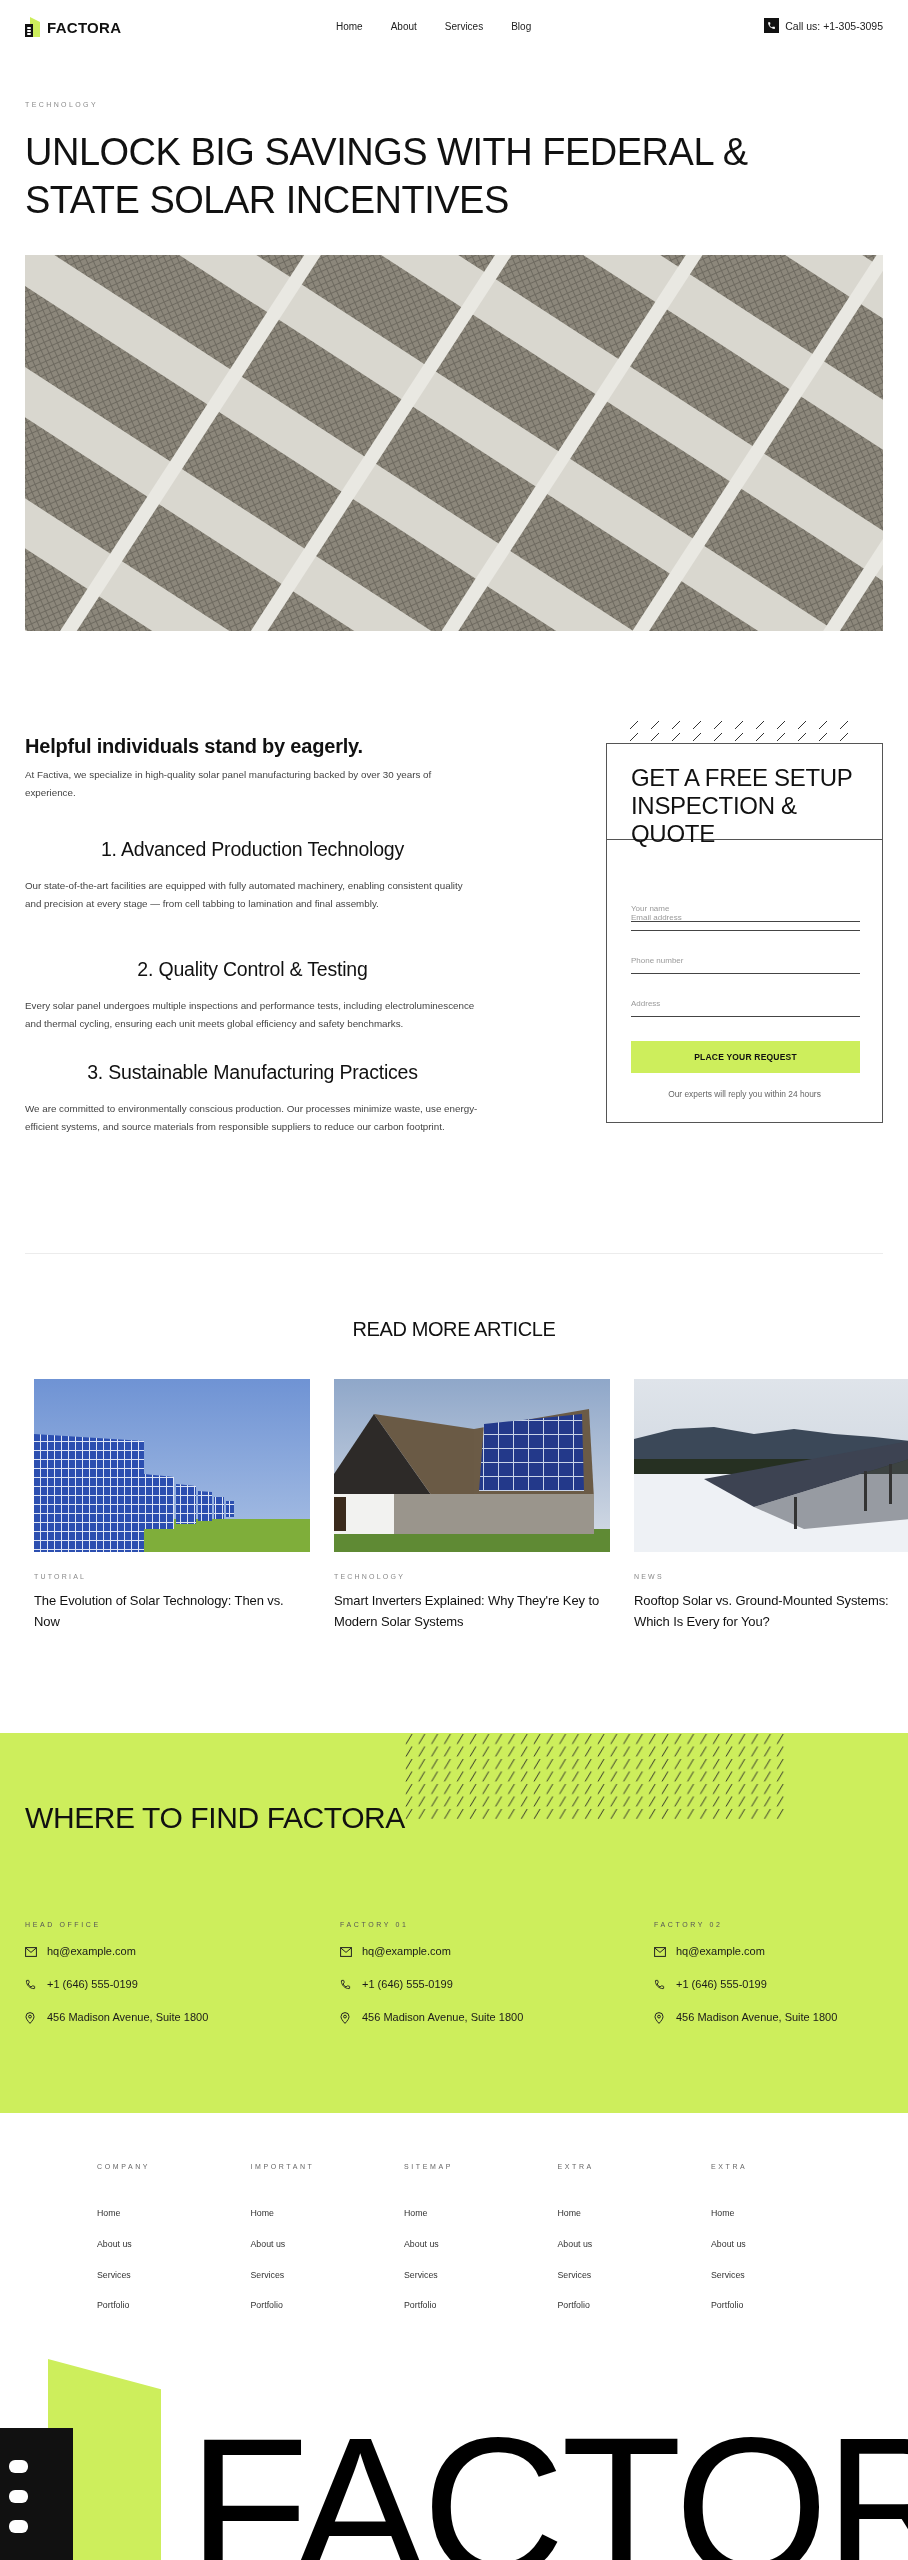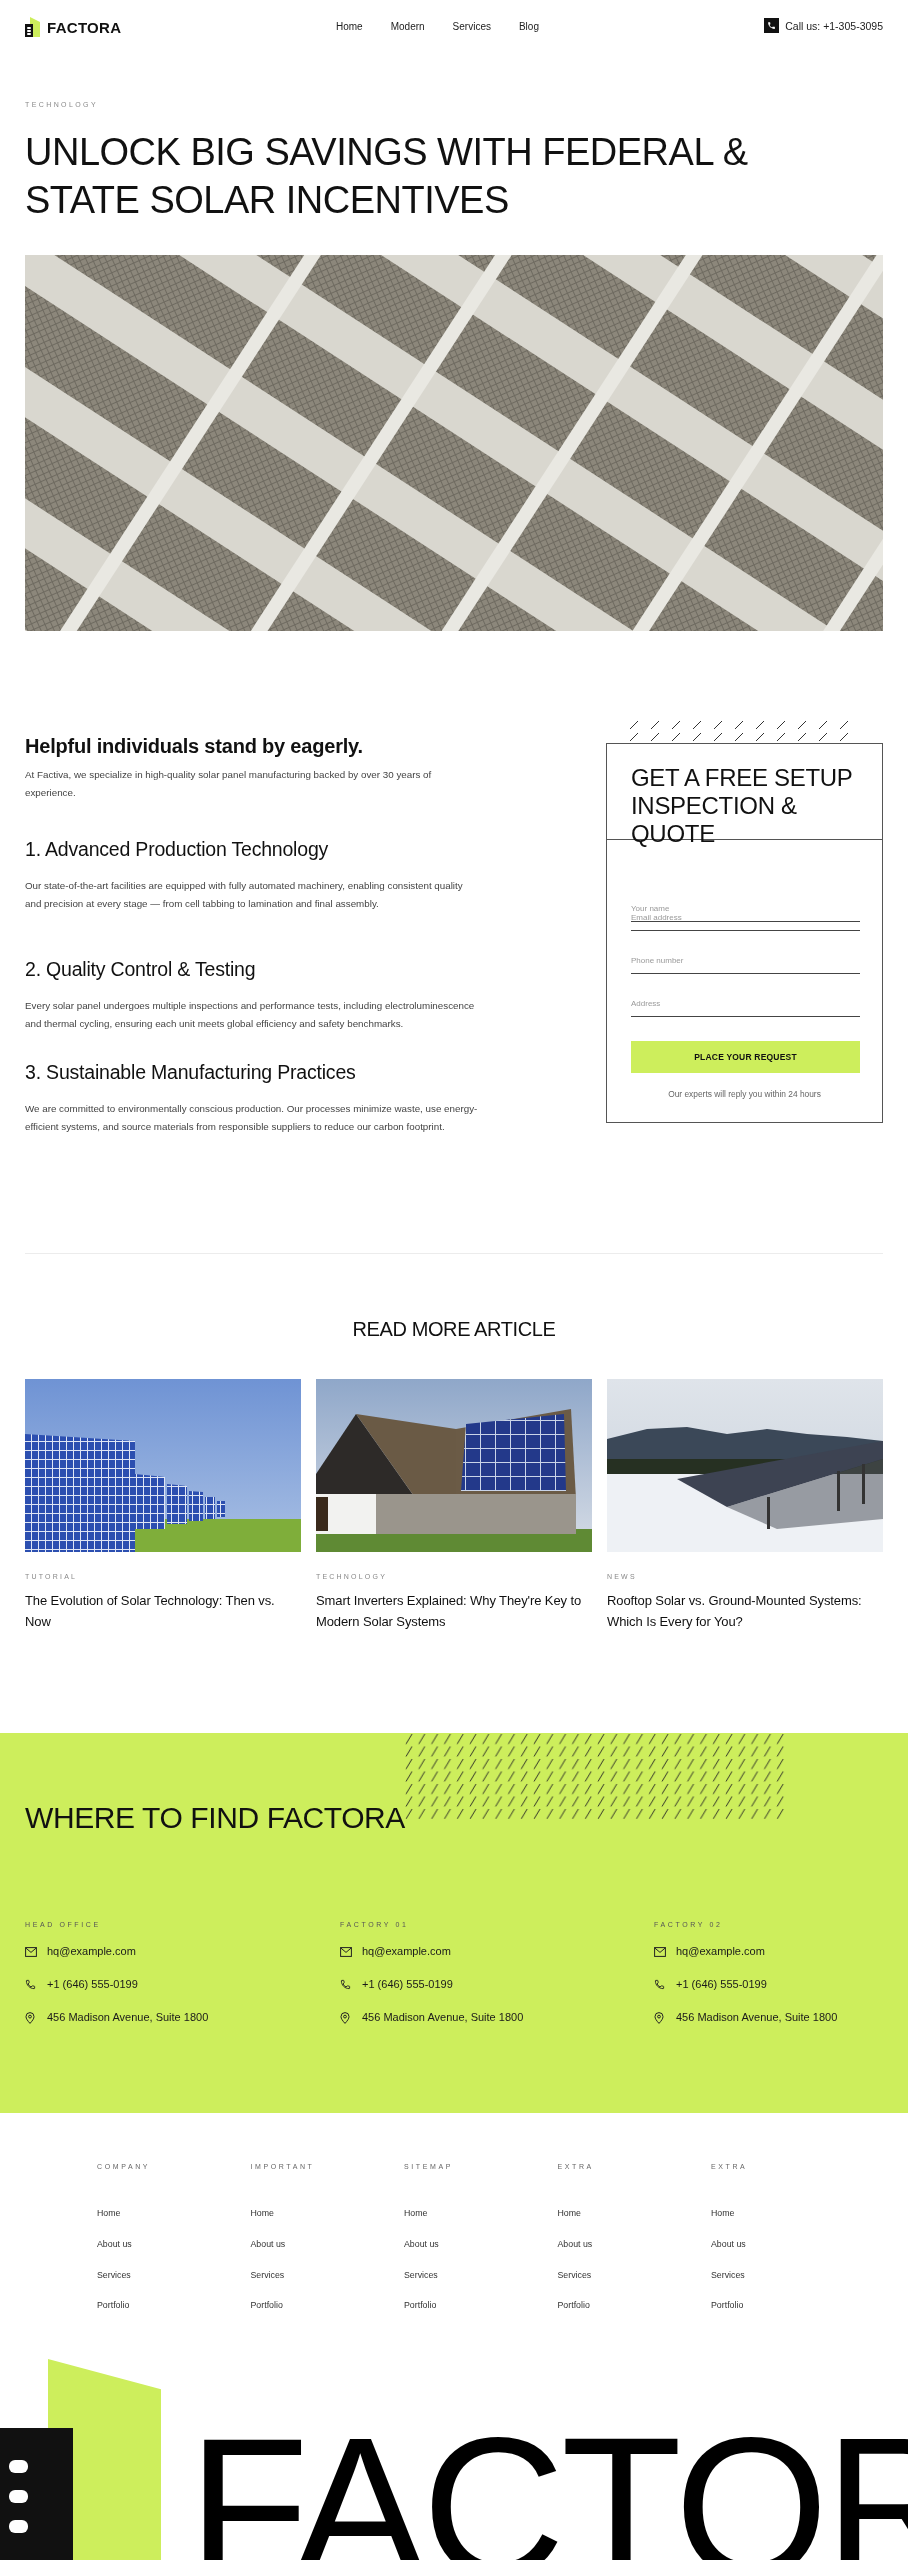--- a/index.html
+++ b/index.html
@@ -20,38 +20,38 @@
   .call-icon { width: 15px; height: 15px; background: #111; display: flex; align-items: center; justify-content: center; }
 
   
   .eyebrow { position: absolute; left: 25px; top: 101px; font-size: 7px; letter-spacing: 2.4px; color: #8a8a8a; }
   .hero-title { position: absolute; left: 25px; top: 128px; width: 800px; font-size: 38px; line-height: 48px; font-weight: 400; letter-spacing: -0.5px; color: #111; text-transform: uppercase; }
   .hero-img { position: absolute; left: 25px; top: 255px; width: 858px; height: 376px; overflow: hidden; background: #d8d6ce; }
 
   
   .content { position: absolute; left: 25px; top: 735px; width: 455px; }
   .content h2 { font-size: 20px; font-weight: 600; color: #111; letter-spacing: -0.2px; }
-  .content h3 { font-size: 19.5px; font-weight: 500; color: #111; letter-spacing: -0.2px; }
+  .content h3 { font-size: 19.5px; font-weight: 500; color: #111; letter-spacing: -0.2px; text-align: center; }
   .content p { font-size: 9.8px; line-height: 17.5px; color: #444; }
 
   
   .quote-hatch { position: absolute; left: 630px; top: 719px; width: 230px; height: 24px; }
   .quote { position: absolute; left: 606px; top: 743px; width: 277px; height: 380px; border: 1.3px solid #555; background: #fff; }
   .quote-title { padding: 20px 24px 0 24px; height: 96px; border-bottom: 1.3px solid #555; font-size: 24px; line-height: 28px; font-weight: 500; color: #111; text-transform: uppercase; letter-spacing: -0.3px; }
   .field { position: absolute; left: 24px; width: 229px; height: 26px; border: none; border-bottom: 1.3px solid #444; background: transparent; font-size: 8px; color: #111; outline: none; font-family: "Liberation Sans", sans-serif; }
   .field::placeholder { color: #9a9a9a; }
   .quote-btn { position: absolute; left: 24px; top: 297px; width: 229px; height: 32px; background: #cdee5c; border: none; font-size: 8.5px; font-weight: 600; letter-spacing: 0.2px; color: #111; cursor: pointer; font-family: "Liberation Sans", sans-serif; }
   .quote-note { position: absolute; left: 0; top: 345px; width: 100%; text-align: center; font-size: 8.4px; color: #666; }
 
   .divider { position: absolute; left: 25px; top: 1253px; width: 858px; height: 1px; background: #ececec; }
 
   
   .section-title { position: absolute; left: 0; top: 1318px; width: 908px; text-align: center; font-size: 20px; font-weight: 400; letter-spacing: -0.4px; color: #111; }
   .articles { position: absolute; left: 25px; top: 1379px; width: 858px; display: flex; gap: 15px; }
-  .article { width: 276px; cursor: pointer; }
+  .article { width: 276px; cursor: pointer; margin-left: 9px; }
   .article-img { width: 276px; height: 173px; overflow: hidden; }
   .article-tag { margin-top: 21px; font-size: 7px; letter-spacing: 2.2px; color: #888; }
   .article-title { margin-top: 10px; font-size: 13px; line-height: 21px; font-weight: 500; color: #111; letter-spacing: -0.1px; }
 
   
   .find { position: absolute; left: 0; top: 1709px; width: 908px; height: 380px; background: #cdee5c; margin-top: 24px; }
   .find-hatch { position: absolute; left: 405px; top: 0; width: 380px; height: 86px; }
   .find-title { position: absolute; left: 25px; top: 64px; font-size: 30px; line-height: 41px; font-weight: 400; letter-spacing: -0.4px; color: #111; text-transform: uppercase; }
   .office { position: absolute; top: 188px; width: 240px; }
   .office-label { font-size: 7px; letter-spacing: 2.6px; color: #555; }
@@ -82,21 +82,21 @@
       <div class="lm-black">
           <i style="top:3px"></i>
           <i style="top:6px"></i>
           <i style="top:9px"></i>
         </div>
     </div>
     <span class="logo-text">FACTORA</span>
   </div>
   <nav class="nav">
     <a>Home</a>
-    <a>Modern</a>
+    <a>About</a>
     <a>Services</a>
     <a>Blog</a>
   </nav>
   <div class="call">
     <span class="call-icon">
       <svg width="9" height="9" viewBox="0 0 24 24">
           <path fill="#fff" d="M6.6 10.8c1.4 2.8 3.8 5.1 6.6 6.6l2.2-2.2c.3-.3.7-.4 1-.2 1.1.4 2.3.6 3.6.6.6 0 1 .4 1 1V20c0 .6-.4 1-1 1C10.6 21 3 13.4 3 4c0-.6.4-1 1-1h3.5c.6 0 1 .4 1 1 0 1.3.2 2.5.6 3.6.1.3 0 .7-.2 1l-2.3 2.2z"></path>
         </svg>
     </span>
     <span>Call us: +1-305-3095</span>

